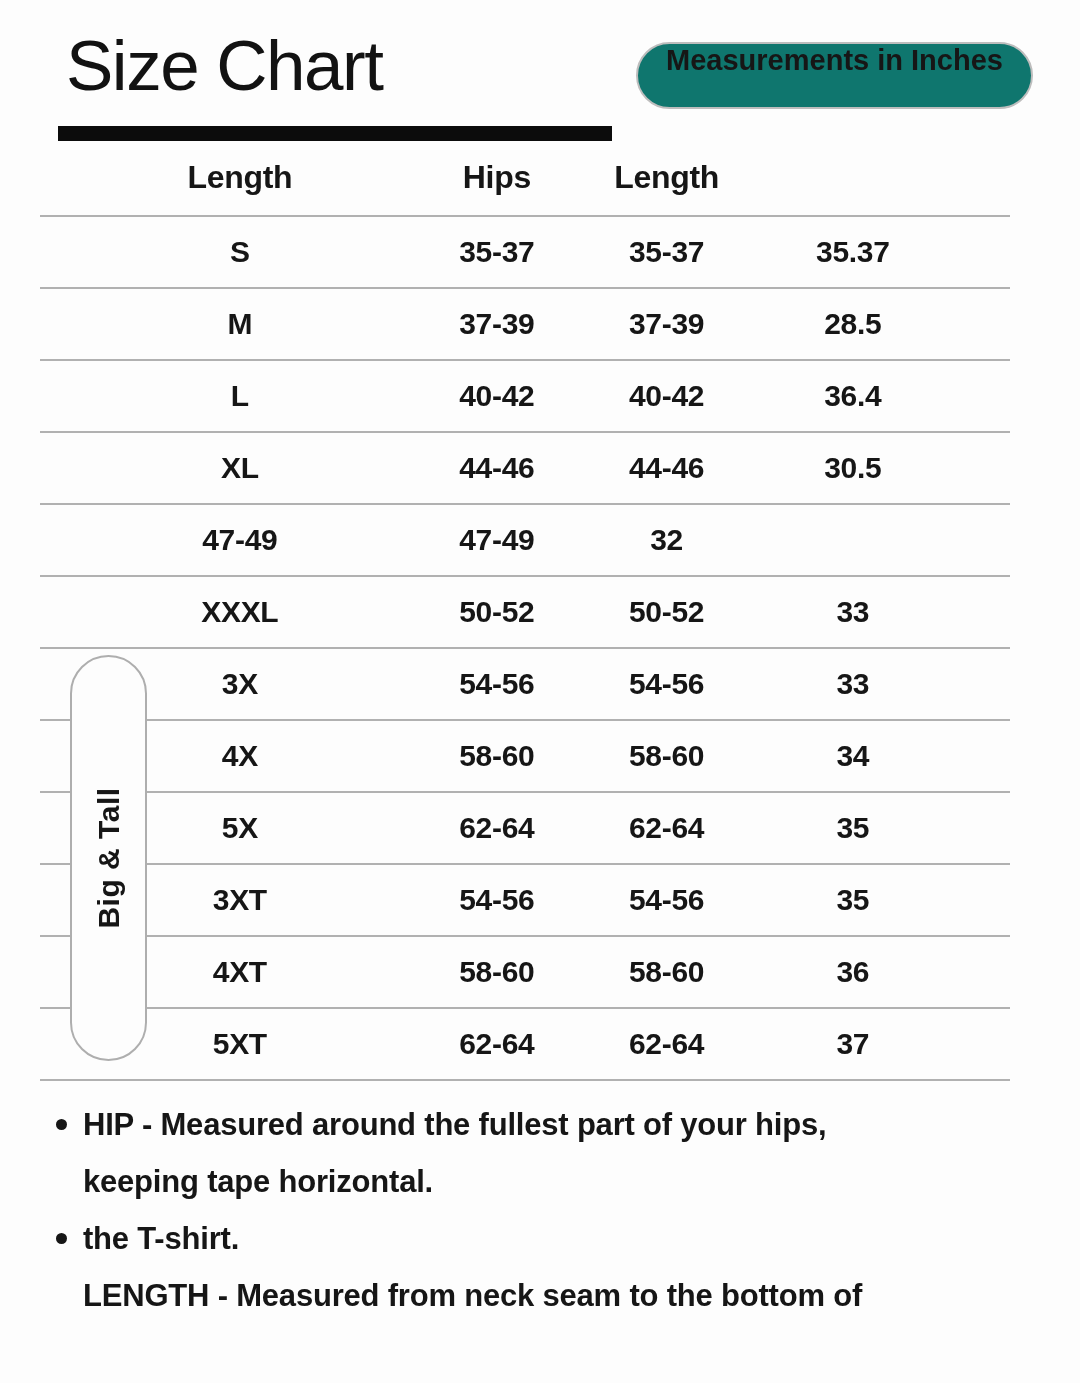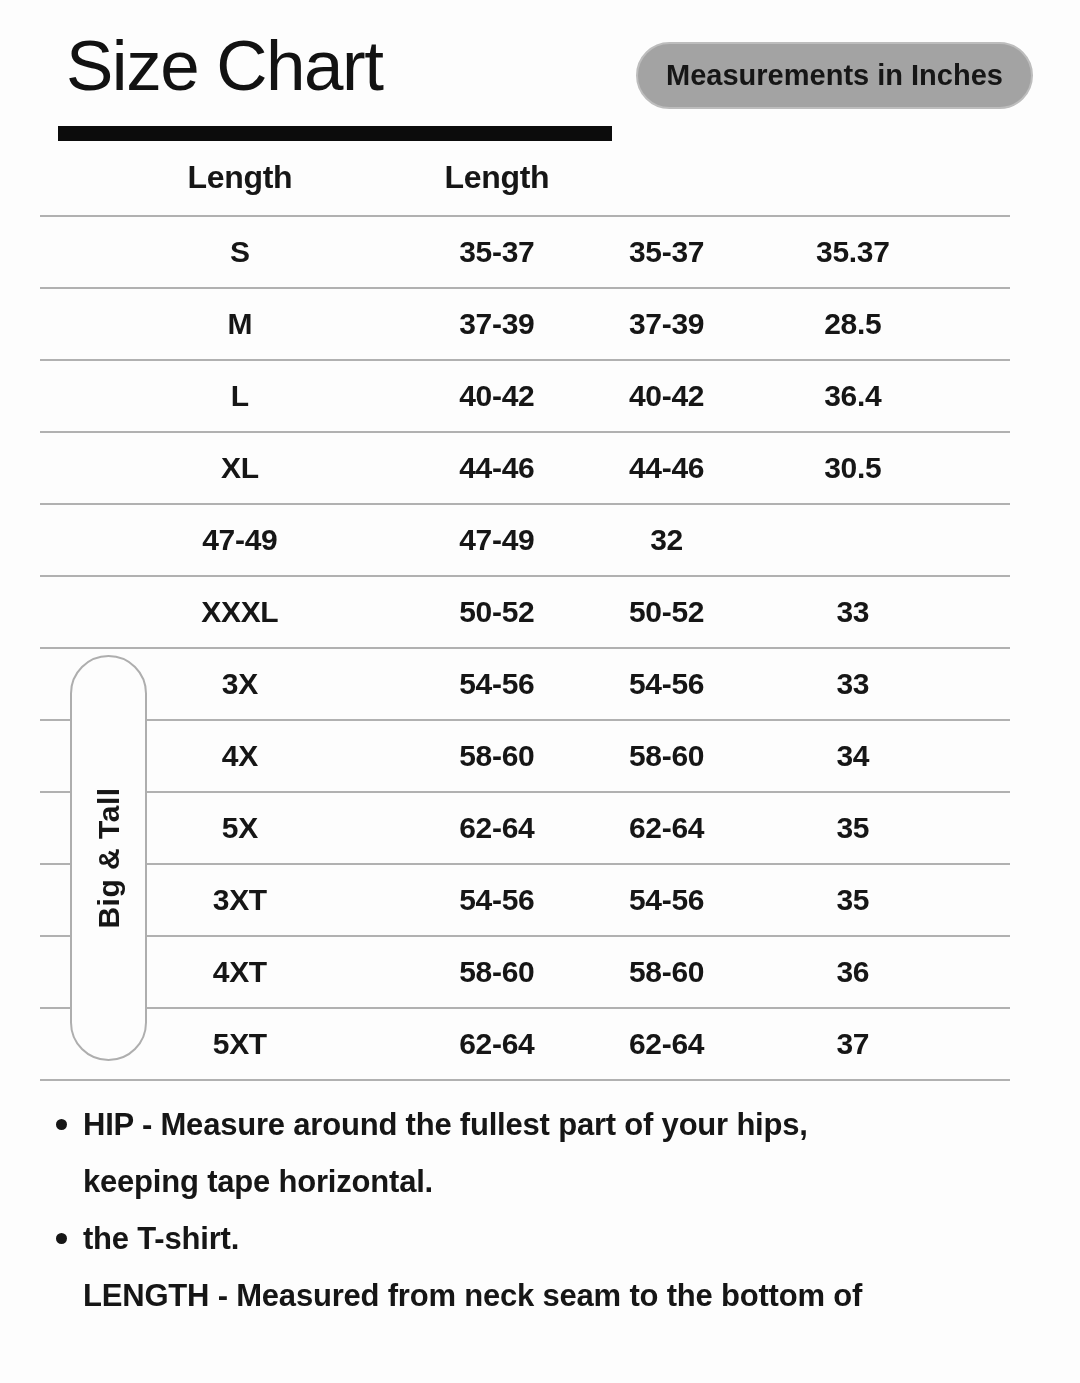--- a/index.html
+++ b/index.html
@@ -24,22 +24,22 @@
   }
   .title-bar {
     position: absolute; left: 58px; top: 126px;
     width: 554px; height: 15px;
     background: #0c0c0c;
   }
   .badge {
     position: absolute; left: 636px; top: 42px;
     width: 397px; height: 67px;
     border: 2px solid #bdbdbd; border-radius: 36px;
-    background: #a3a3a3;
-    display: flex; align-items: center; justify-content: center;
+    background: #0f766e;
+    display: flex; align-items: flex-start; justify-content: center;
     font-size: 29px; font-weight: bold;
   }
 
   
   .size-table {
     position: absolute; left: 40px; top: 140px; width: 970px;
     border-bottom: 2px solid #b1b1b1;
   }
   .thead, .trow {
     display: grid;
@@ -83,20 +83,21 @@
   <h1 class="title">Size Chart</h1>
   <div class="title-bar"></div>
 
   <div class="badge">
     <span>Measurements in Inches</span>
   </div>
 
   <div class="size-table">
     <div class="thead">
       <div class="cell">Length</div>
+      <div class="cell">Hips</div>
       <div class="cell">Length</div>
     </div>
 
     <div class="trow">
       <div class="cell">S</div>
       <div class="cell">35-37</div>
       <div class="cell">35-37</div>
       <div class="cell">35.37</div>
     </div>
     <div class="trow">
@@ -166,21 +167,21 @@
     </div>
   </div>
 
   <div class="group-pill">
     <span>Big &amp; Tall</span>
   </div>
 
   <div class="notes">
     <div class="note">
       <span class="dot"></span>
-      <div class="nline">HIP - Measure around the fullest part of your hips,</div>
+      <div class="nline">HIP - Measured around the fullest part of your hips,</div>
       <div class="nline">keeping tape horizontal.</div>
     </div>
     <div class="note">
       <span class="dot"></span>
       <div class="nline">the T-shirt.</div>
       <div class="nline">LENGTH - Measured from neck seam to the bottom of</div>
     </div>
   </div>
 
 </div>

